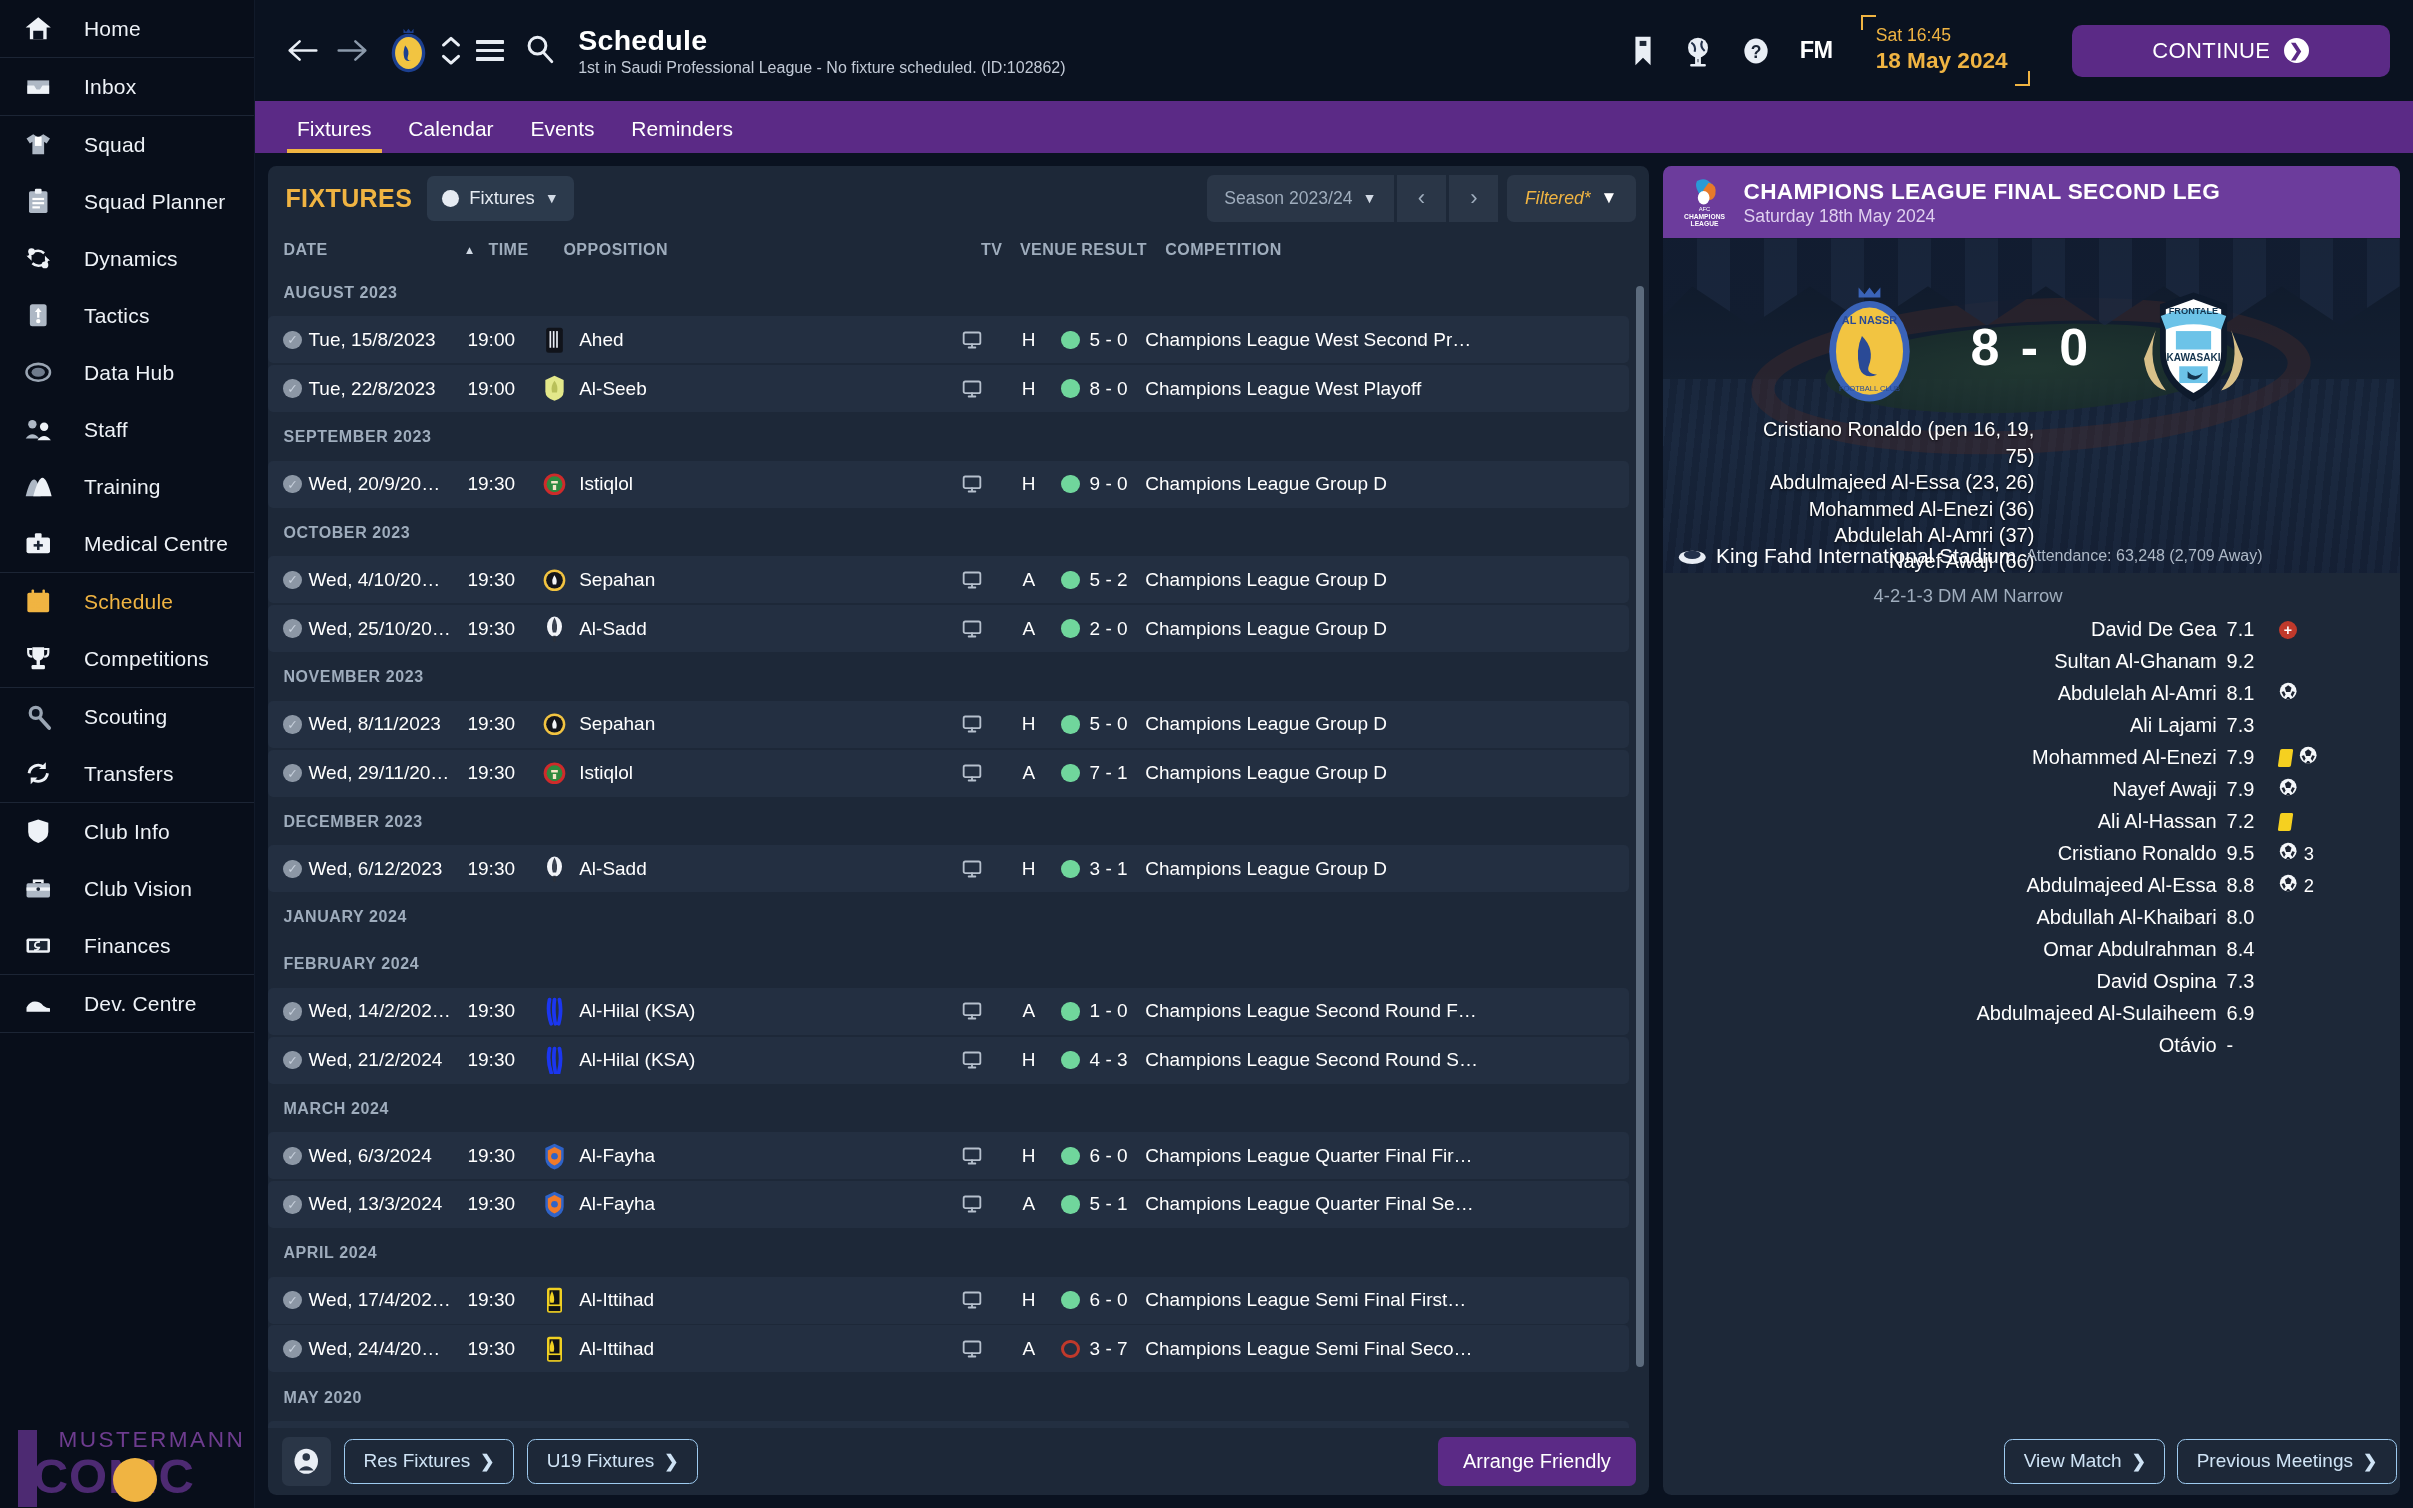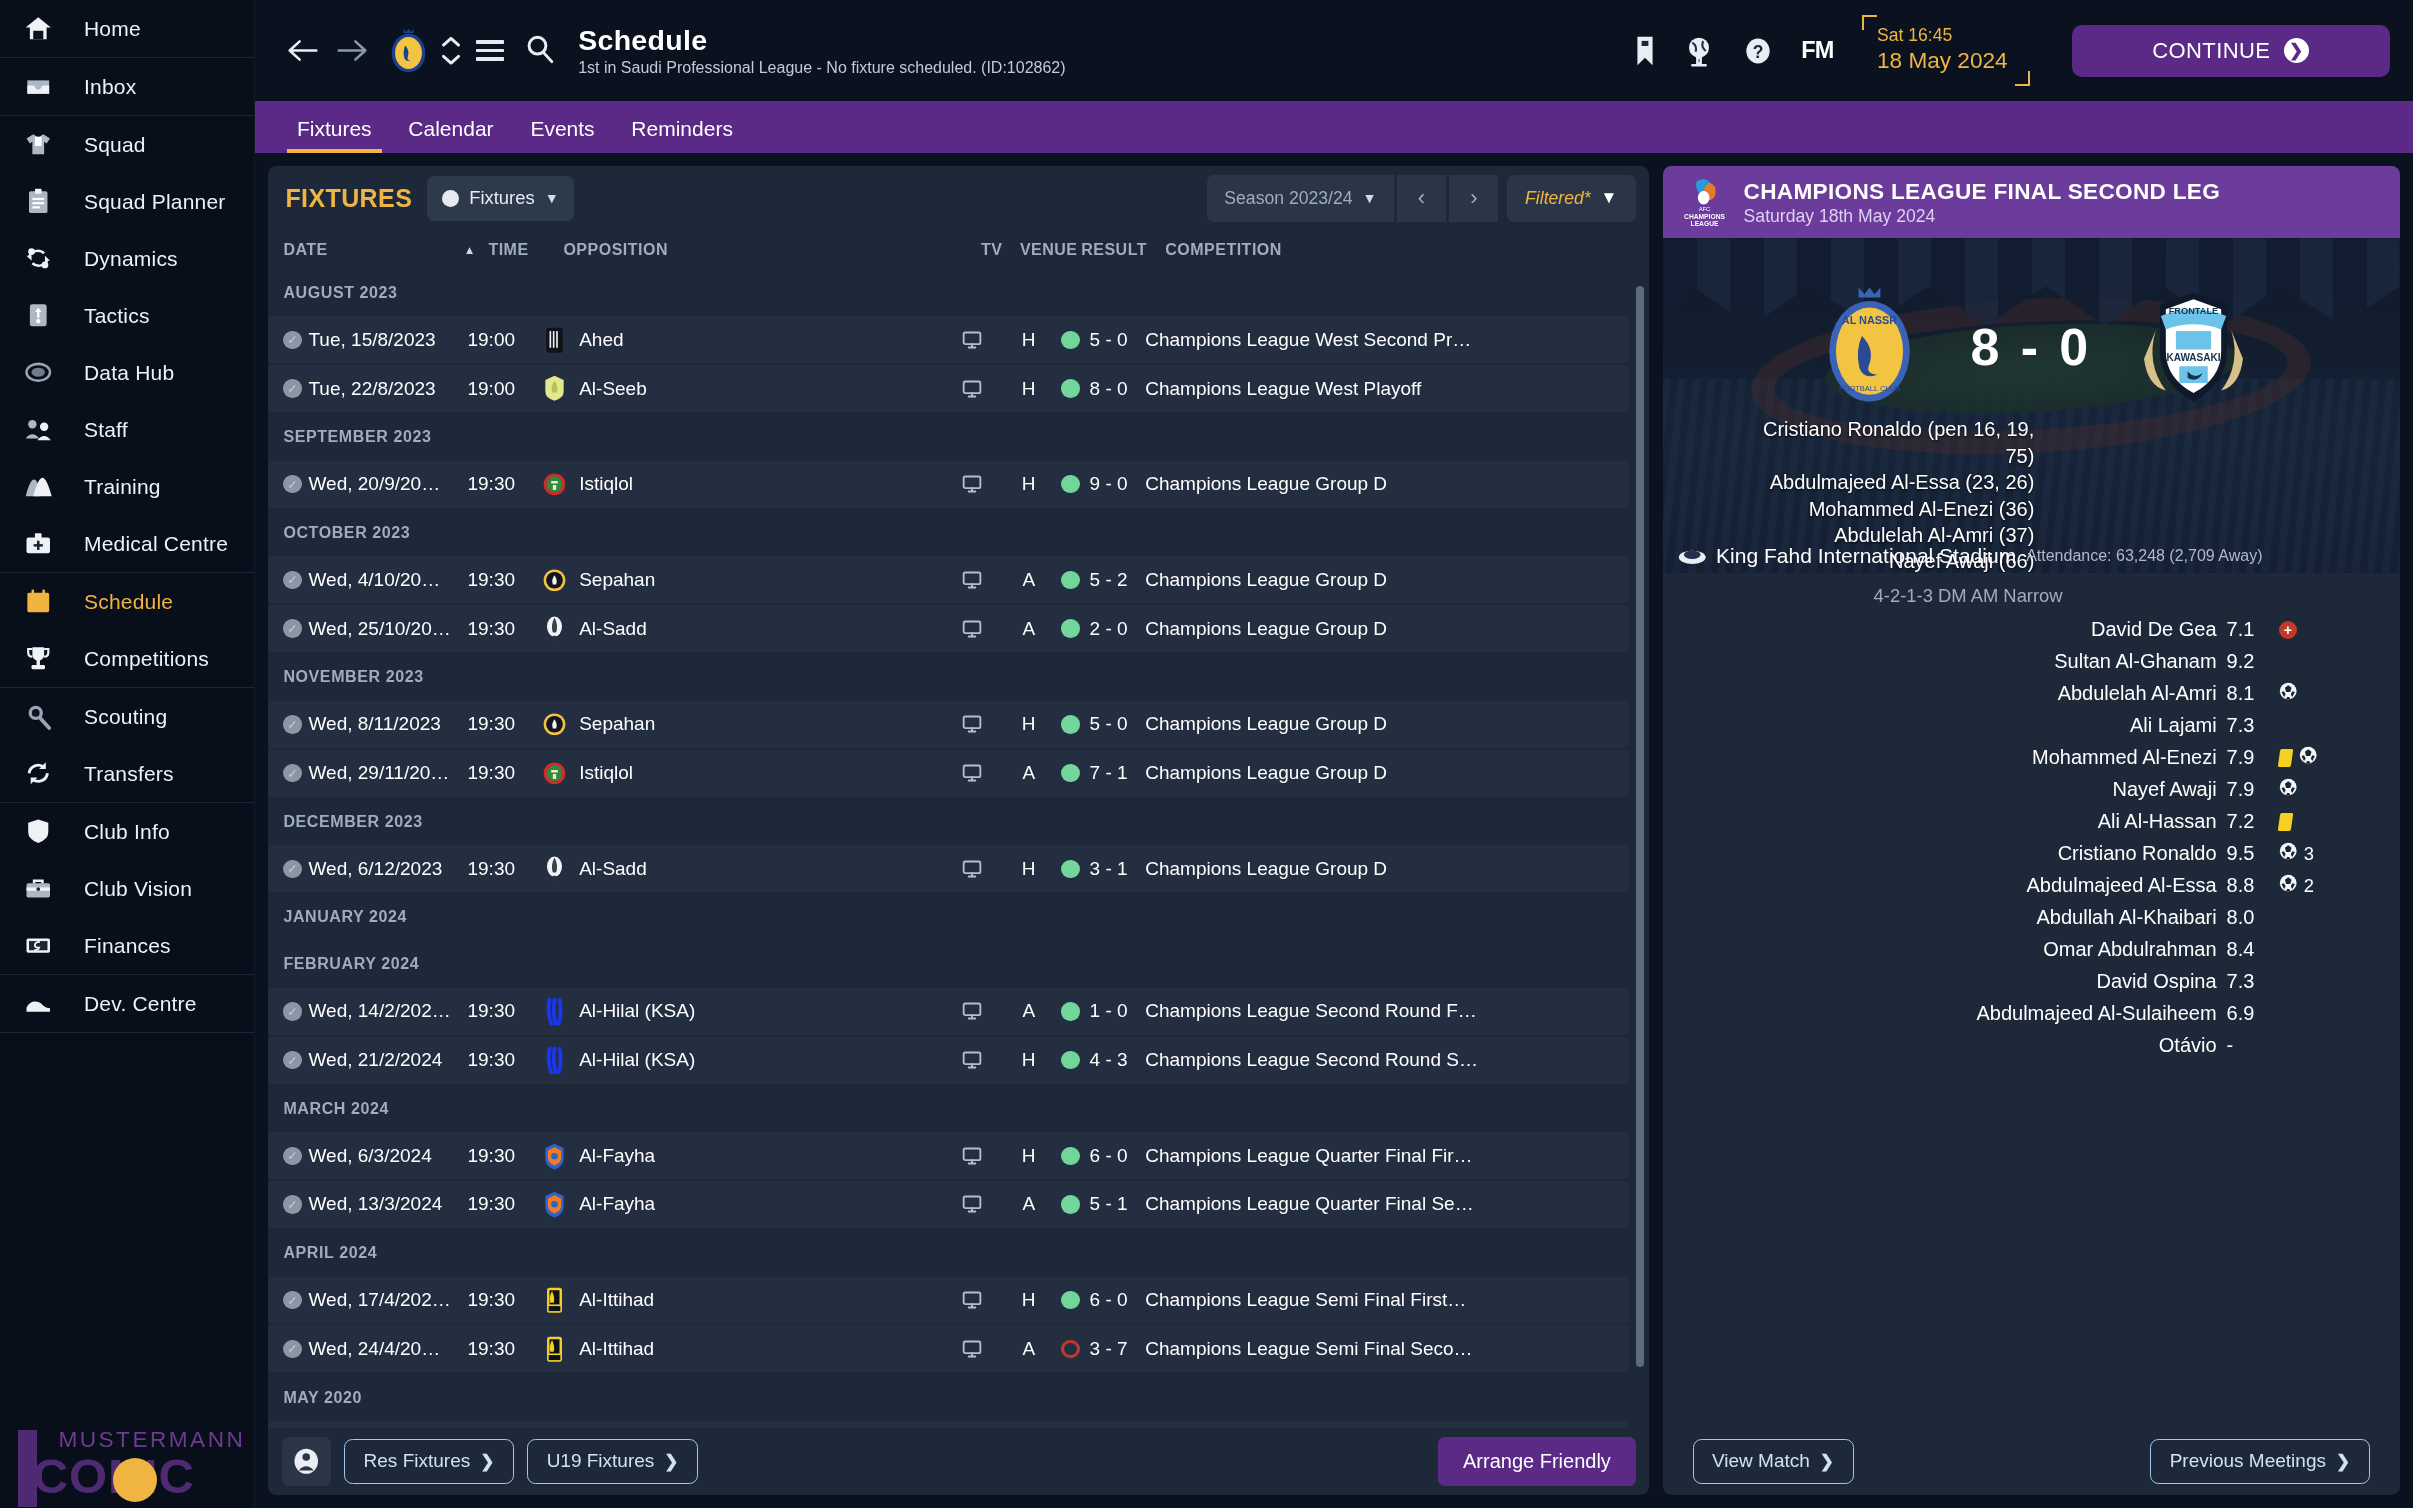--- a/index.html
+++ b/index.html
@@ -81,21 +81,21 @@
   .top-right { margin-left:auto; display:flex; align-items:center; gap: 28.5px; }
   .tr-icon { cursor:pointer; display:flex; align-items:center; justify-content:center; }
   .fm-logo { font-size: 23.5px; font-weight: bold; color:#ffffff; letter-spacing:-0.8px; cursor:pointer; }
   .datebox { position:relative; padding: 10px 22px 10px 15px; }
   .datebox .corner-tl, .datebox .corner-br {
     position:absolute; width: 15px; height: 15px; border-color:#f0b442; border-style: solid;
   }
   .datebox .corner-tl { top:0; left:0; border-width: 2.5px 0 0 2.5px; }
   .datebox .corner-br { bottom:0; right:0; border-width: 0 2.5px 2.5px 0; }
   .d-time { font-size: 17.6px; color:#f0b442; line-height:1.25; }
-  .d-date { font-size: 22.6px; color:#f0b442; font-weight: normal; line-height:1.25; }
+  .d-date { font-size: 22.6px; color:#f0b442; font-weight: bold; line-height:1.25; }
   .continue-btn {
     background: #5b2a86; color:#fff; border-radius: 10px;
     height: 52px; min-width: 318px; display:flex; align-items:center; justify-content:center;
     gap: 13.4px; font-size: 22px; letter-spacing:0.4px; cursor:pointer; margin-left: 13.4px;
   }
   .continue-btn .chev {
     width: 25px; height: 25px; border-radius:50%; background:#fff; color:#5b2a86;
     display:flex; align-items:center; justify-content:center; font-size:17px; font-weight:bold;
   }
 
@@ -273,21 +273,21 @@
   }
   .rat-name { flex:1; text-align:right; white-space:nowrap; }
   .rat-val { width: 62px; text-align:left; padding-left: 10px; }
   .rat-ic { width: 101px; display:flex; align-items:center; gap: 6.7px; }
   .ic-ball { width: 18.4px; height: 18.4px; }
   .ic-card { width: 13.4px; height: 18.4px; background:#f5d020; border-radius: 1.7px; transform: skewX(-8deg); }
   .ic-sub { width: 18.4px; height: 18.4px; border-radius: 50%; background:#c0392b; color:#fff;
             display:flex; align-items:center; justify-content:center; font-size:14.2px; font-weight:bold; }
   .ic-count { font-size: 18.4px; color:#fff; }
 
-  .mp-footer { height: 67px; display:flex; align-items:center; justify-content:space-between; gap: 19px; padding: 0 30px; }
+  .mp-footer { height: 67px; display:flex; align-items:center; justify-content:flex-end; gap: 12px; padding: 0 3px; }
 </style>
 </head>
 <body>
 
 <div id="sidebar">
   <div id="side-groups">
       <div class="side-group">
         <div class="side-item">
           <span class="sicon">
             <svg width="28.5" height="28.5" viewBox="0 0 34 34">

